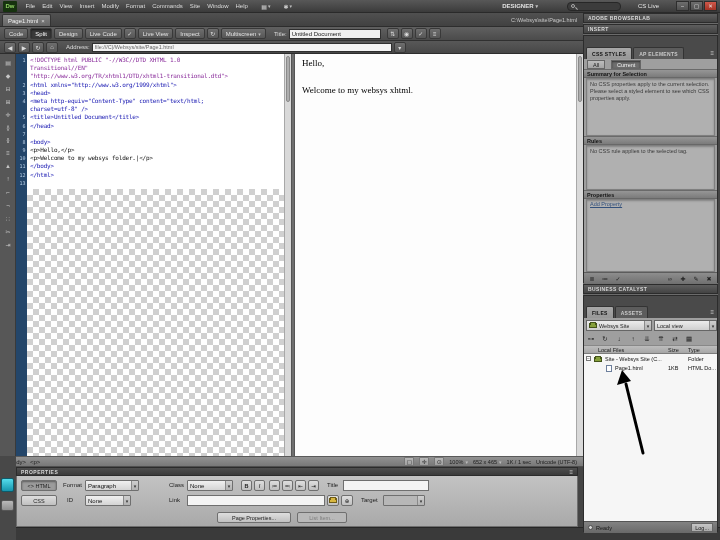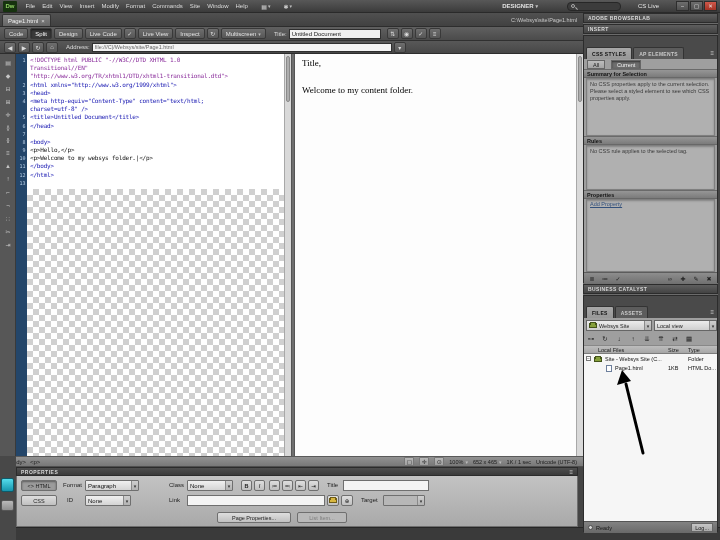--- a/index.html
+++ b/index.html
@@ -303,22 +303,22 @@
             <span class="ct blue"></span>
           </div>
         </div>
       <div class="checker abs"></div>
       <div class="vscroll abs" style="left:268px">
           <div class="thumb"></div>
         </div>
     </div>
     <div class="splitter abs"></div>
     <div class="designpane abs">
-      <div class="dp1">Title,</div>
-      <div class="dp2">Welcome to my content folder.</div>
+      <div class="dp1">Hello,</div>
+      <div class="dp2">Welcome to my websys xhtml.</div>
     </div>
     <div class="vscroll abs" style="left:576px">
         <div class="thumb"></div>
       </div>
   </div>
 
   <div class="tagbar abs">
     <span class="tag">&lt;body&gt;</span>
     <span class="tag">&lt;p&gt;</span>
     <span class="tagright">

